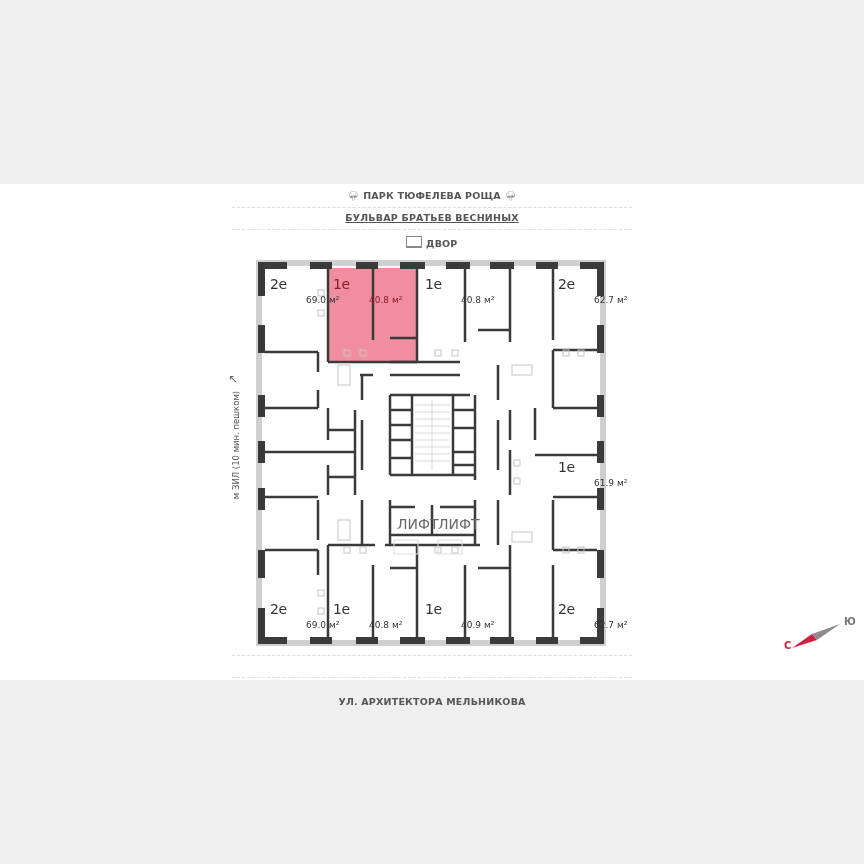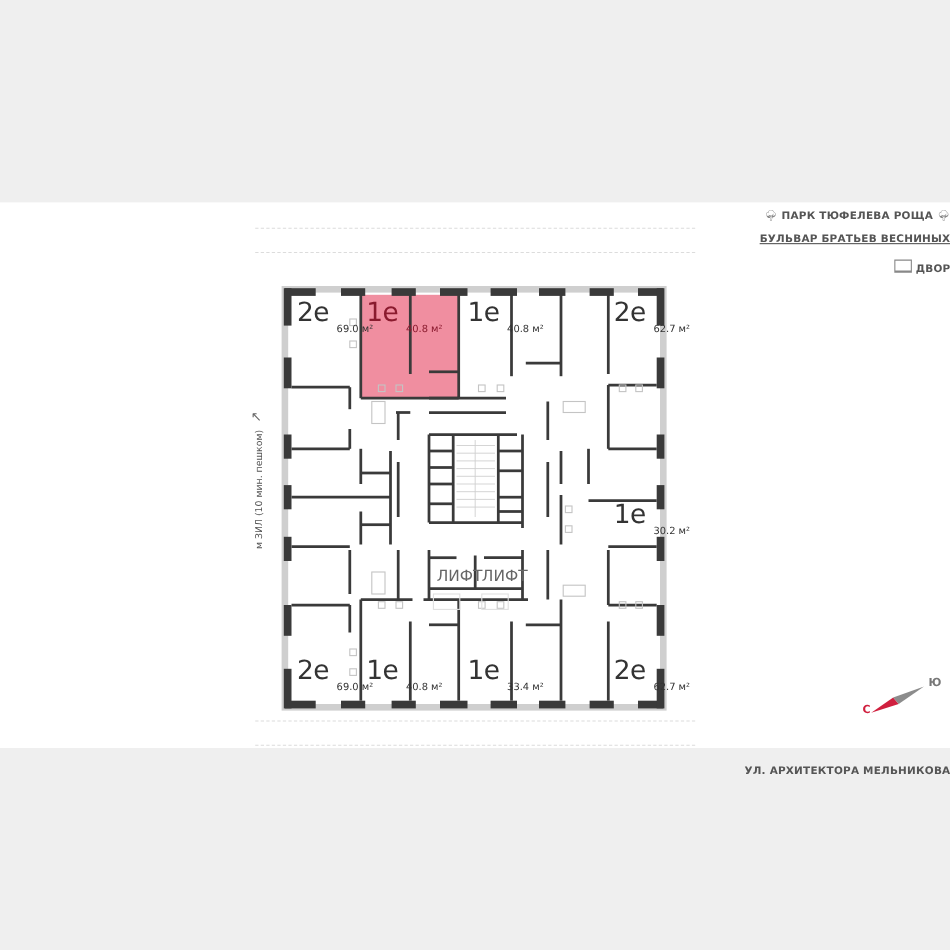--- a/index.html
+++ b/index.html
@@ -1,24 +1,24 @@
 <!DOCTYPE html>
 <html><head>
 <meta charset="utf-8">
 <style>
   html,body{margin:0;padding:0;}
   body{width:864px;height:864px;background:#efefef;position:relative;overflow:hidden;font-family:"DejaVu Sans","Liberation Sans",sans-serif;}
   .band{position:absolute;left:0;top:184px;width:864px;height:496px;background:#ffffff;}
-  .lbl{position:absolute;left:0;width:864px;text-align:right;color:#555;font-size:9.5px;letter-spacing:0.2px;font-weight:600;}
+  .lbl{position:absolute;left:0;width:864px;text-align:center;color:#555;font-size:9.5px;letter-spacing:0.2px;font-weight:600;}
   .dash{position:absolute;left:232px;width:400px;height:0;border-top:1px dashed #dcdcdc;}
   .plan{position:absolute;left:0;top:0;width:864px;height:864px;}
   .side{position:absolute;left:226px;top:370px;width:20px;height:150px;}
   .side span{position:absolute;left:-55px;top:70px;transform:rotate(-90deg);white-space:nowrap;font-size:8.5px;color:#555;width:130px;text-align:center;}
   .apt{position:absolute;color:#333;}
-  .apt .t{font-size:24px;line-height:19px;letter-spacing:-0.5px;}
+  .apt .t{font-size:14px;line-height:19px;letter-spacing:-0.5px;}
   .apt .a{font-size:9px;line-height:12px;margin-left:36px;}
   .apt.sel{color:#8a1a2e;}
   .lift{position:absolute;font-size:14px;color:#666;}
   .compass{position:absolute;left:782px;top:618px;width:80px;height:40px;}
 </style>
 </head>
 <body>
 
 <div class="band"></div>
 
@@ -221,33 +221,33 @@
 <div class="apt" style="left:425px;top:275px;">
   <div class="t">1е</div>
   <div class="a">40.8 м²</div>
 </div>
 <div class="apt" style="left:558px;top:275px;">
   <div class="t">2е</div>
   <div class="a">62.7 м²</div>
 </div>
 <div class="apt" style="left:558px;top:458px;">
   <div class="t">1е</div>
-  <div class="a">30.2 м²</div>
+  <div class="a">61.9 м²</div>
 </div>
 <div class="apt" style="left:270px;top:600px;">
   <div class="t">2е</div>
   <div class="a">69.0 м²</div>
 </div>
 <div class="apt" style="left:333px;top:600px;">
   <div class="t">1е</div>
   <div class="a">40.8 м²</div>
 </div>
 <div class="apt" style="left:425px;top:600px;">
   <div class="t">1е</div>
-  <div class="a">33.4 м²</div>
+  <div class="a">40.9 м²</div>
 </div>
 <div class="apt" style="left:558px;top:600px;">
   <div class="t">2е</div>
   <div class="a">62.7 м²</div>
 </div>
 
 <div class="lift" style="left:397px;top:516px;">ЛИФТ</div>
 <div class="lift" style="left:438px;top:516px;">ЛИФТ</div>
 
 <div class="compass">

